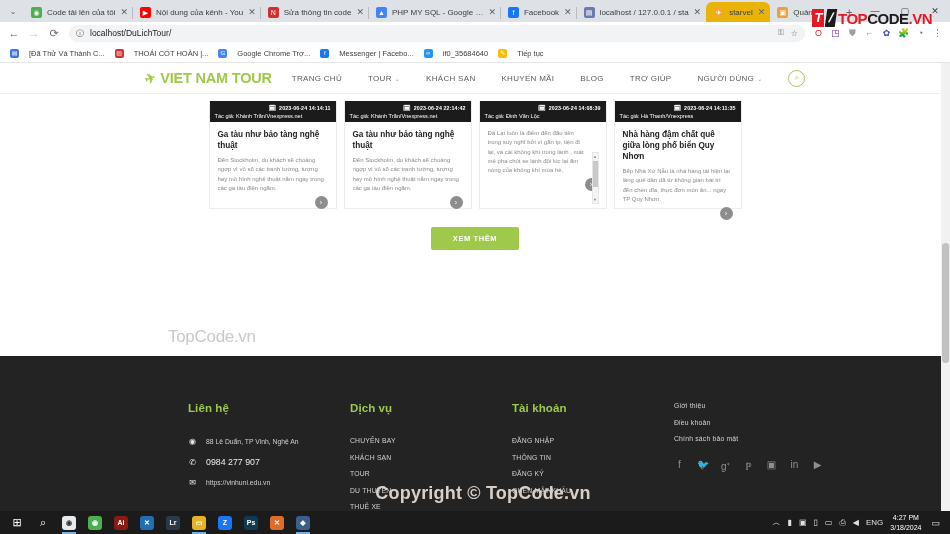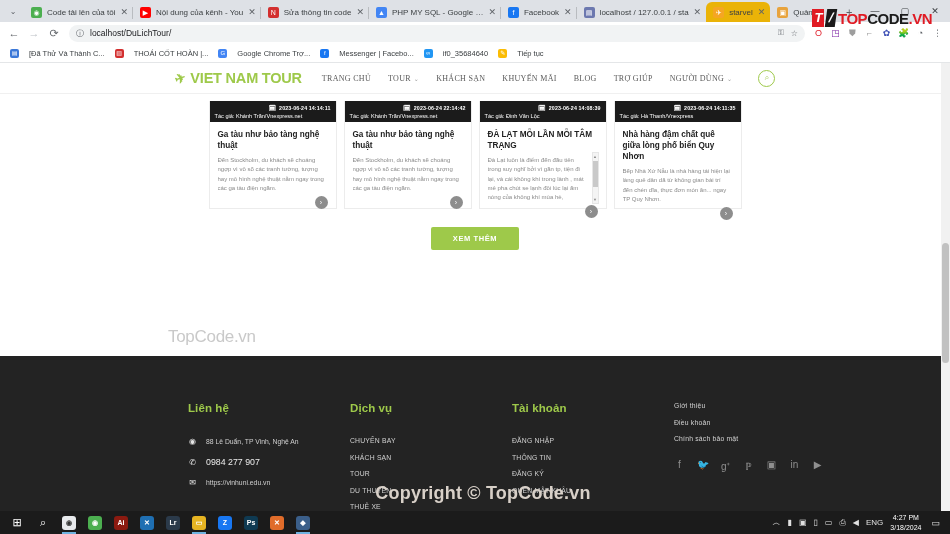--- a/index.html
+++ b/index.html
@@ -113,21 +113,21 @@
     height: 31px; display: flex; align-items: center;
     justify-content: center; gap: 20px; background: #fff;
     border-bottom: 1px solid #f0f0f0;
   }
   .brand {
     display: flex; align-items: center; gap: 5px;
     color: #9ec94a; font-size: 14.5px; font-weight: bold;
     letter-spacing: -0.2px;
   }
   .plane-icon { font-size: 13px; color: #9ec94a; transform: rotate(-20deg); }
-  .menu { display: flex; align-items: center; gap: 17px; font-family: Liberation Serif, serif; }
+  .menu { display: flex; align-items: center; gap: 26px; }
   .menu-item {
     font-size: 8px; color: #5a5a5a; letter-spacing: 0.3px;
     display: flex; align-items: center; gap: 3px; white-space: nowrap;
   }
   .caret { font-size: 6px; color: #9a9a9a; }
   .search-circle {
     width: 17px; height: 17px; border-radius: 50%;
     border: 1px solid #9ec94a; color: #9ec94a;
     display: flex; align-items: center; justify-content: center;
     font-size: 8px; margin-left: 6px;
@@ -467,21 +467,20 @@
           </div>
           <div class="card">
             <div class="card-head">
               <div class="card-date">
                 <span class="cal-icon">🗓</span>
                 <span>2023-06-24 14:08:39</span>
               </div>
               <div class="card-author">Tác giả: Đinh Văn Lộc</div>
             </div>
             <div class="card-body">
-              <div class="card-title caps">ĐÀ LẠT MỖI LẦN MỖI TÂM TRẠNG</div>
               <div class="card-excerpt scrolling">Đà Lạt luôn là điểm đến đầu tiên trong suy nghĩ bởi vì gần tp, tiện đi lại, và cái không khí trong lành , mát mẻ pha chút se lạnh đôi lúc lại ấm nóng của không khí mùa hè,</div>
               <div class="inner-sb">
                 <div class="ar up">▲</div>
                 <div class="thumb"></div>
                 <div class="ar dn">▼</div>
               </div>
               <div class="card-arrow">›</div>
             </div>
           </div>
           <div class="card">

